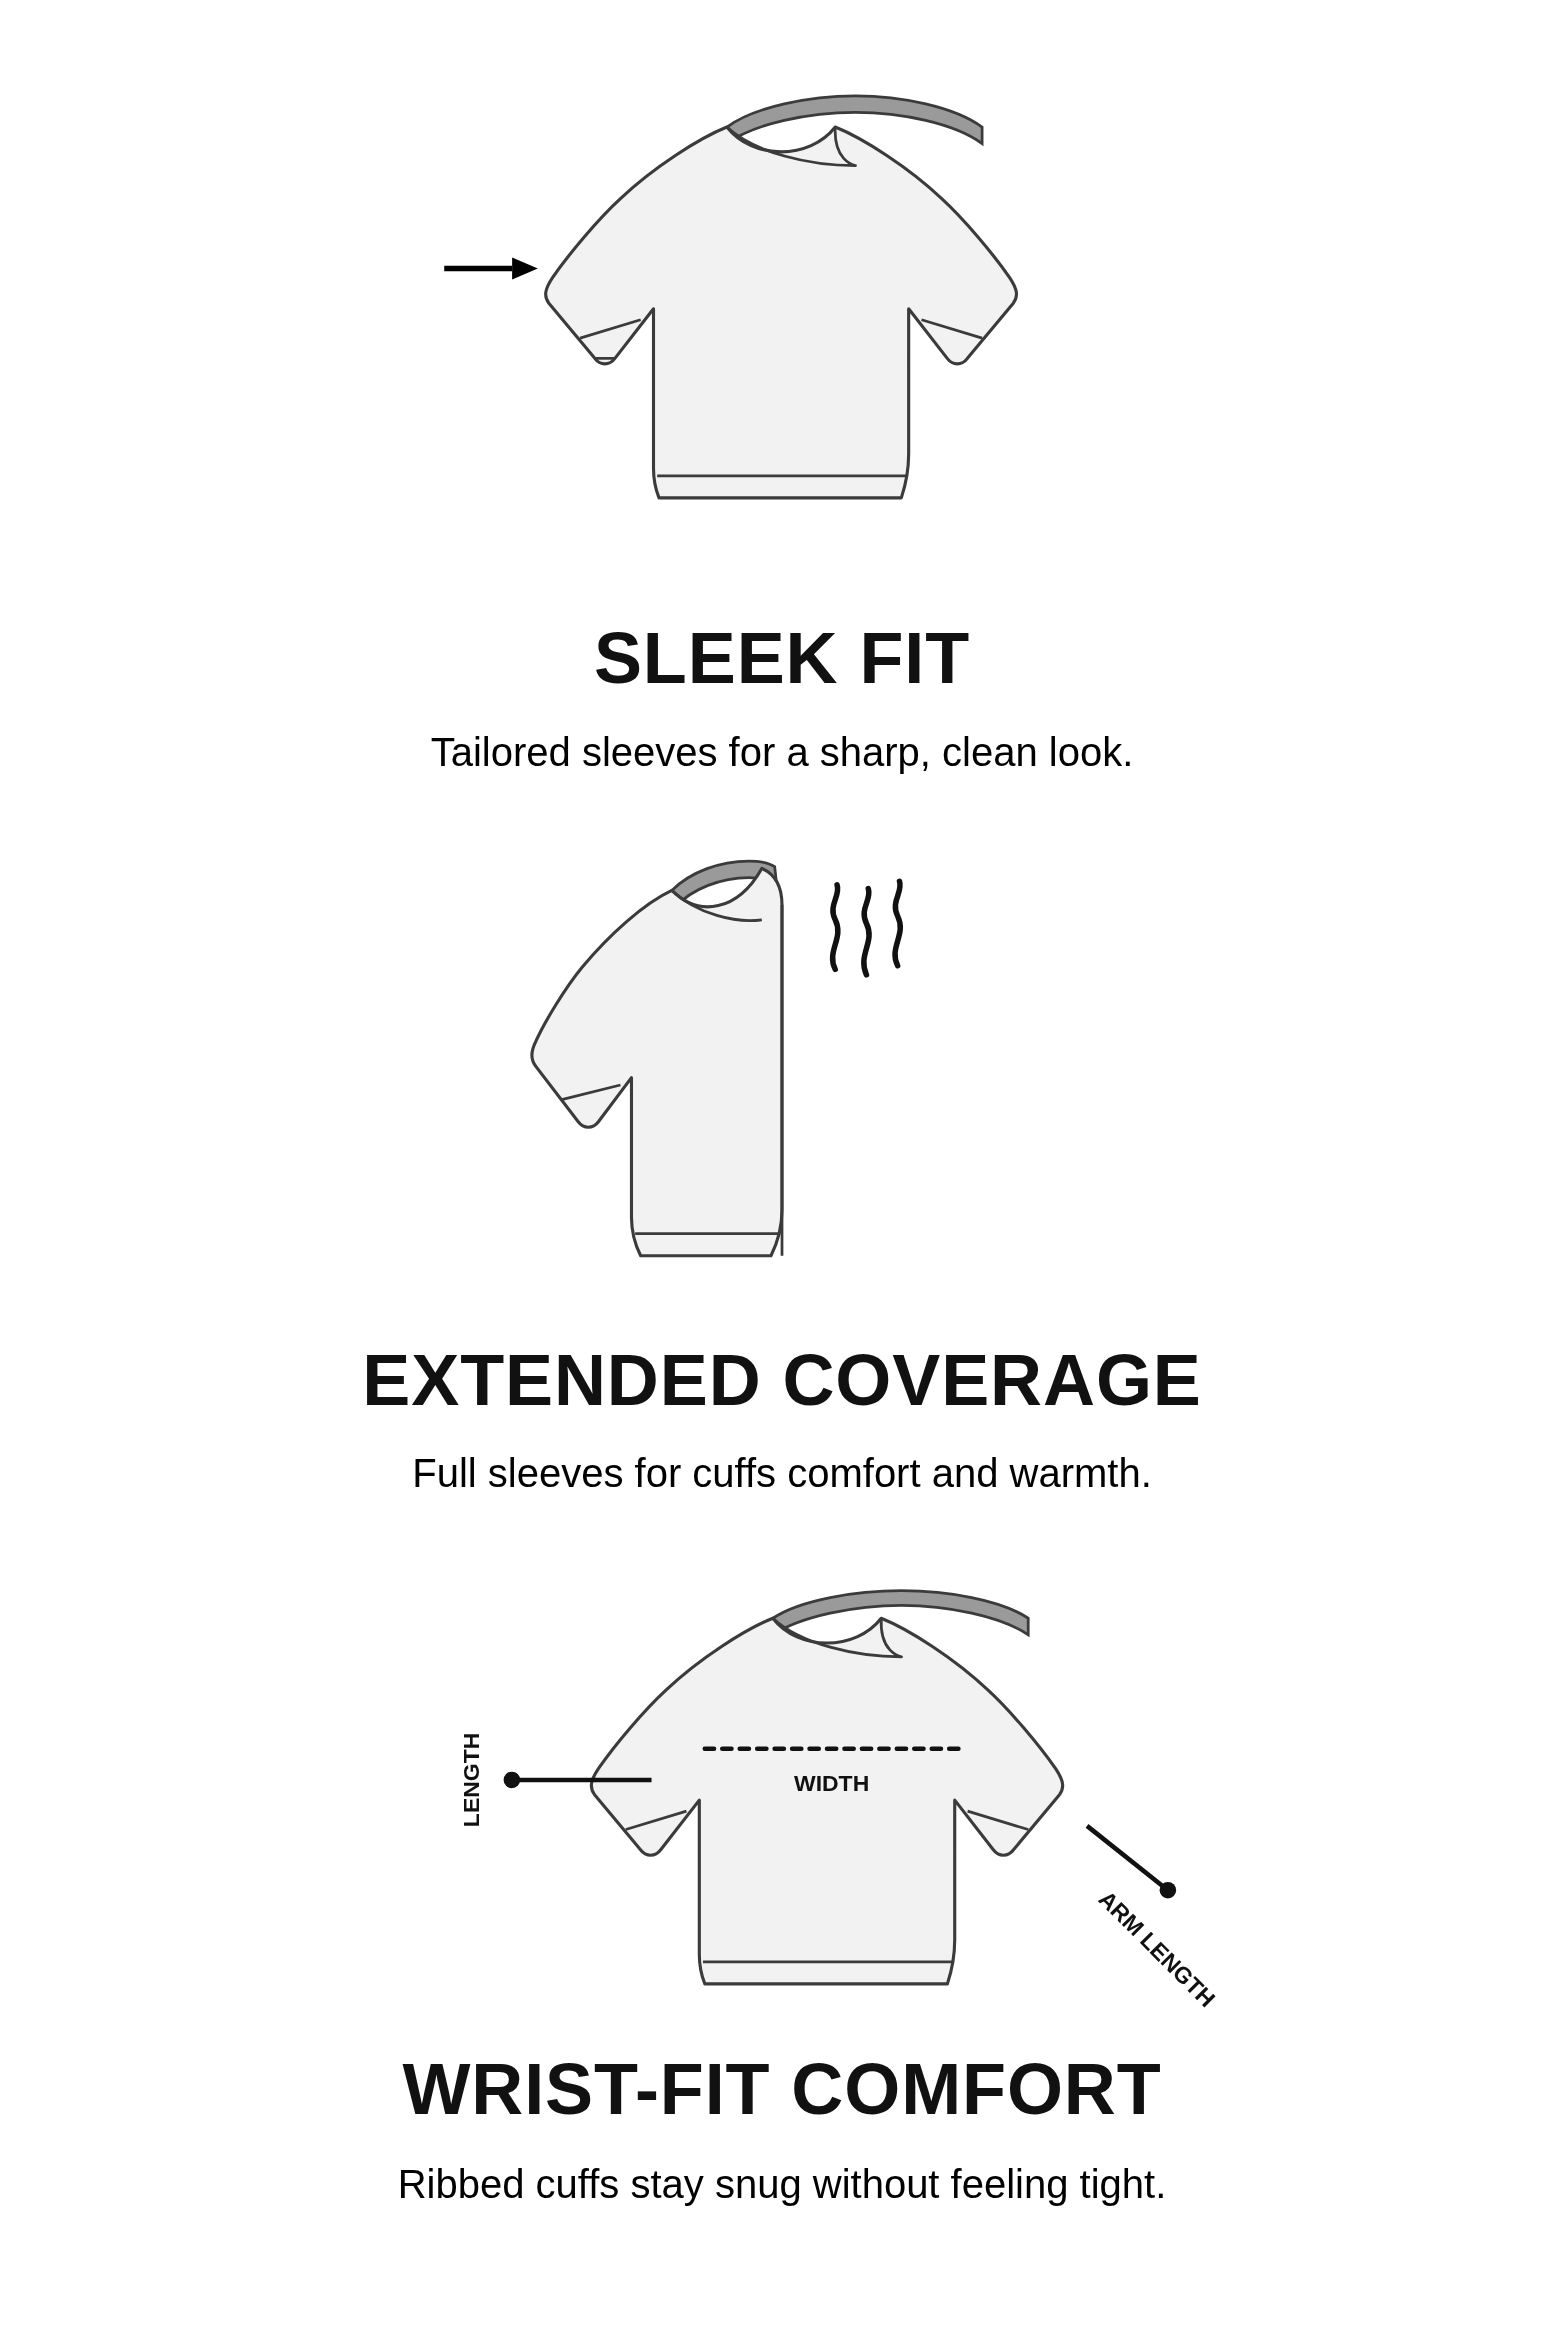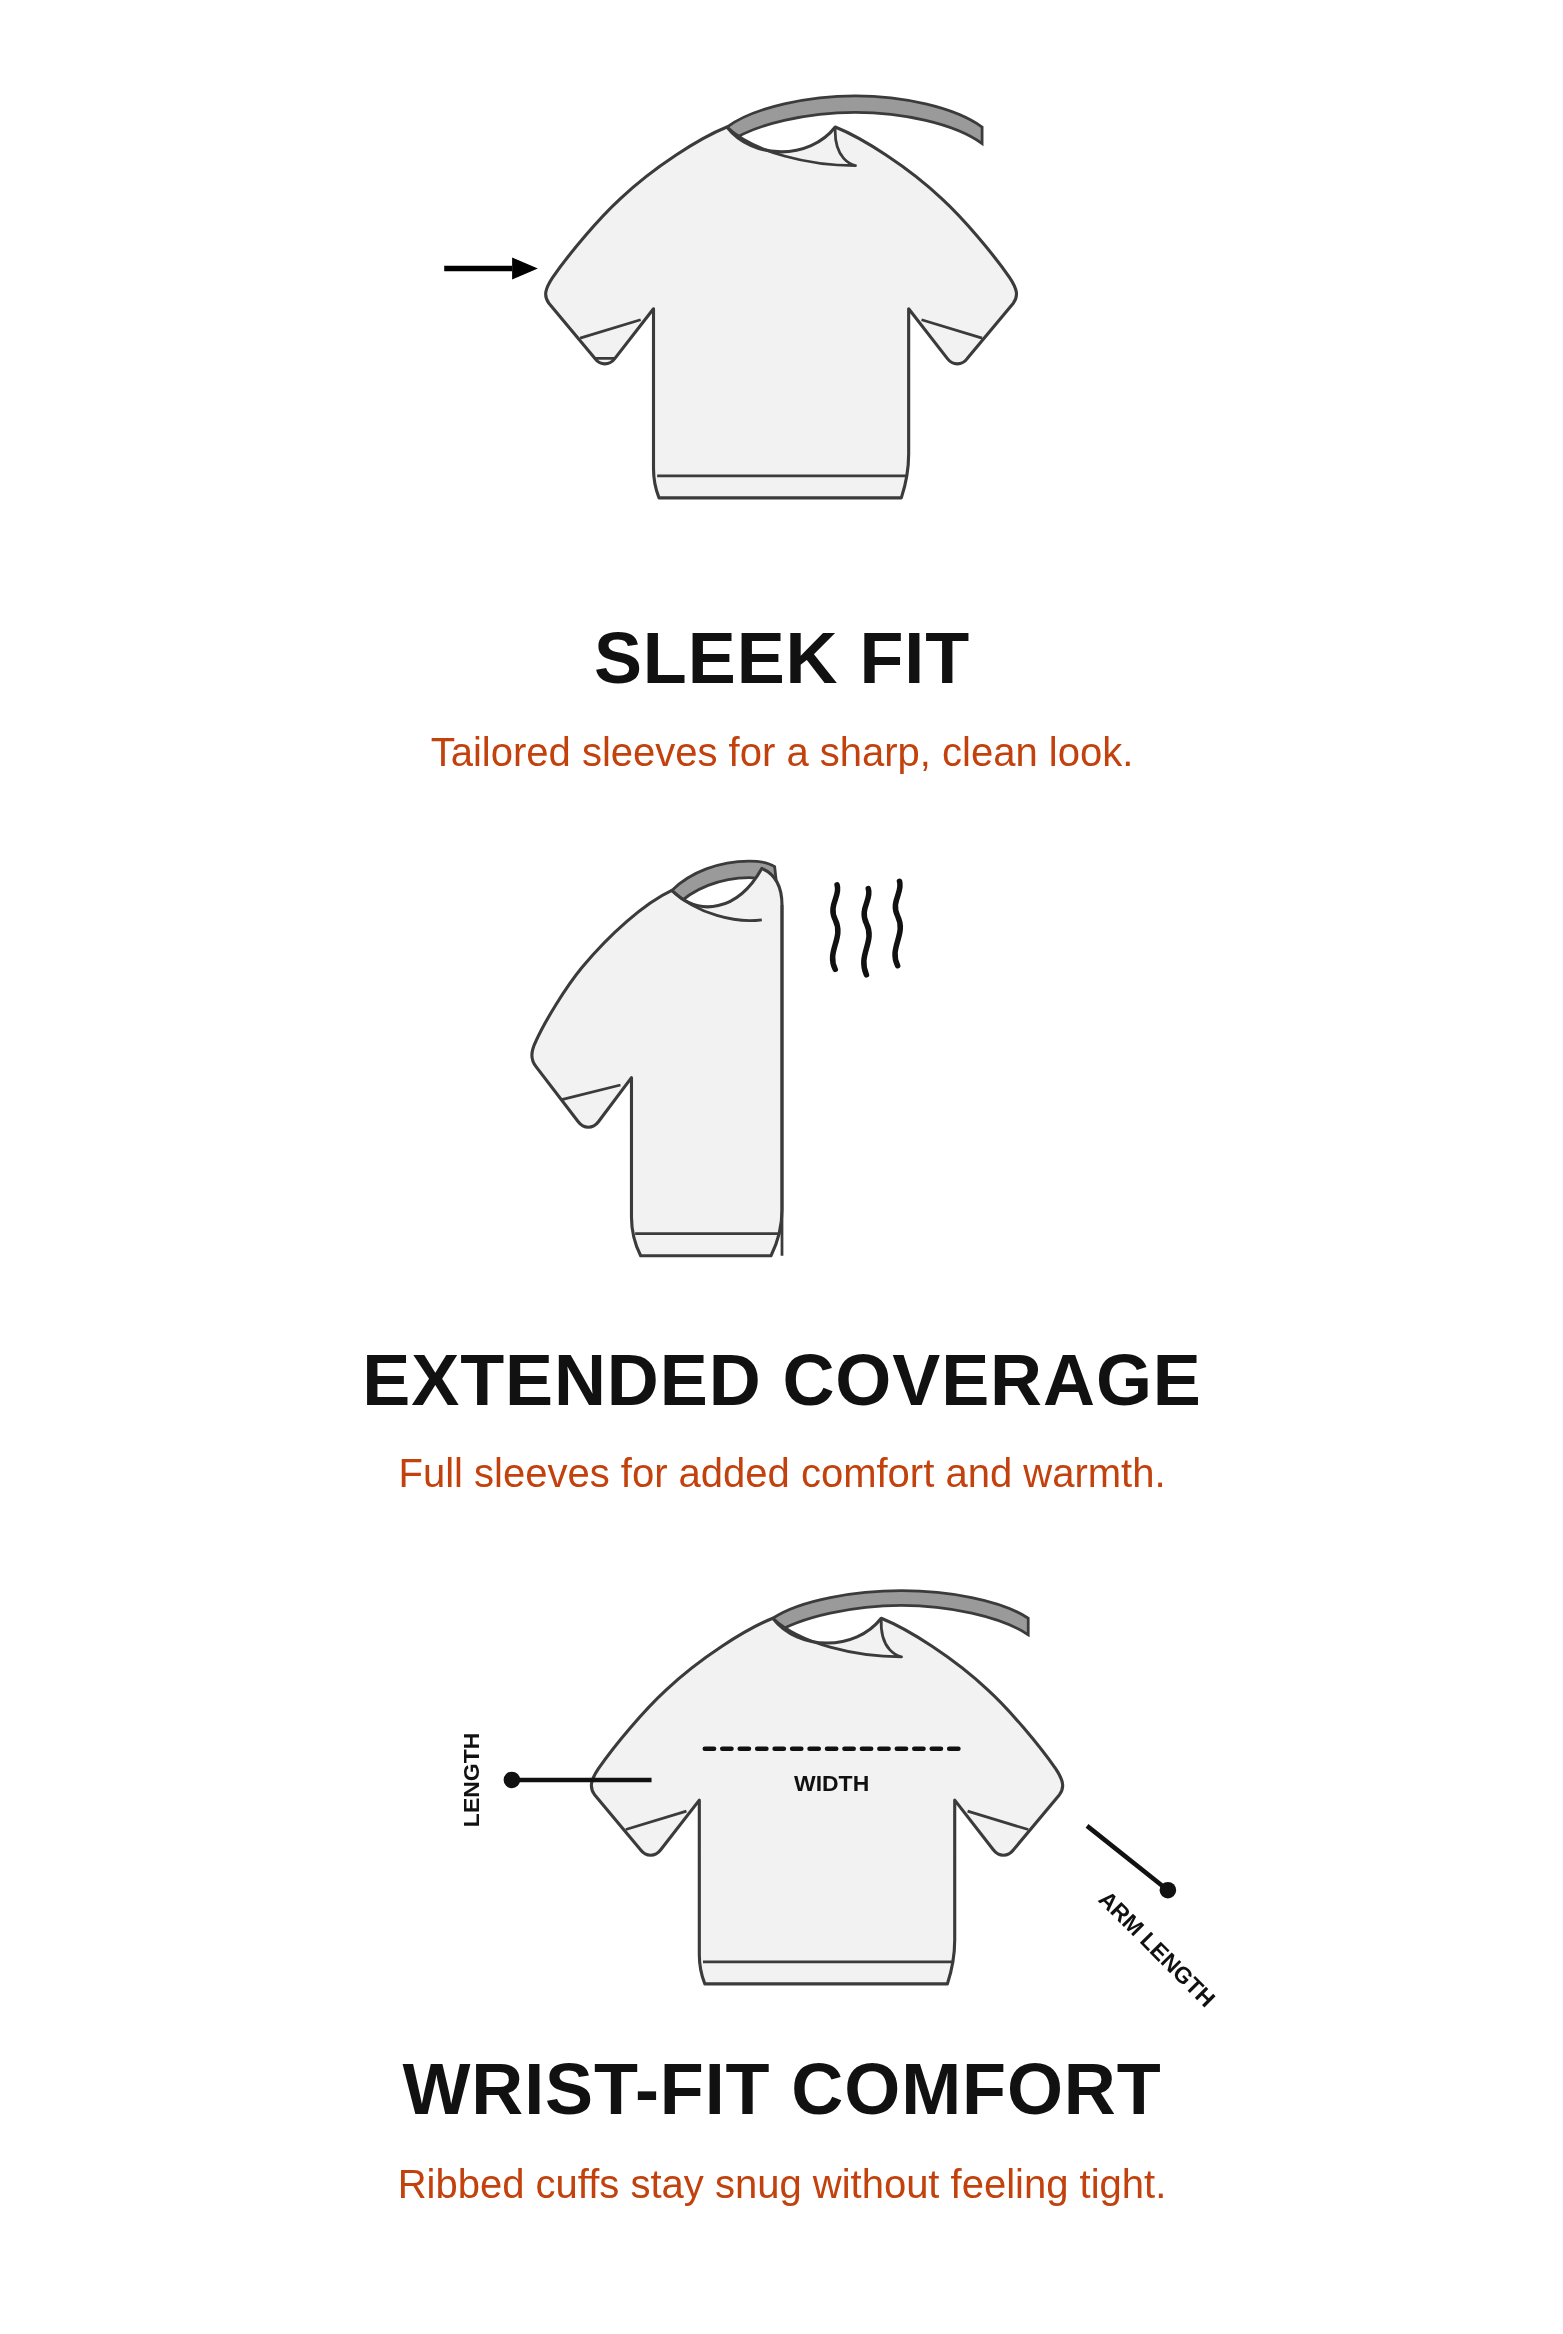--- a/index.html
+++ b/index.html
@@ -40,21 +40,21 @@
     font-weight: 700;
     letter-spacing: 0.9px;
     text-align: center;
     color: #111111;
     line-height: 1.05;
   }
   .feature-sub {
     font-size: 40px;
     font-weight: 400;
     text-align: center;
-    color: #c2410c;
+    color: #000000;
     line-height: 1.2;
   }
 
   
   #feature-sleek .art { height: 560px; padding-top: 37px; }
   #feature-sleek .feature-title { margin-top: 24px; }
   #feature-sleek .feature-sub { margin-top: 31px; }
 
   
   #feature-coverage { margin-top: 55px; }
@@ -155,21 +155,21 @@
           <path d="M280 60 L280 442" fill="none" stroke="#3b3b3b" stroke-width="3"></path>
         </g>
         <g fill="none" stroke="#111111" stroke-width="6" stroke-linecap="round">
           <path d="M338 130 C328 110 348 96 338 76 C330 60 344 50 340 38"></path>
           <path d="M372 136 C362 114 382 100 372 80 C364 64 378 54 374 42"></path>
           <path d="M406 126 C396 106 416 92 406 72 C398 56 412 46 408 34"></path>
         </g>
       </svg>
     </div>
     <div class="feature-title">EXTENDED COVERAGE</div>
-    <div class="feature-sub">Full sleeves for added comfort and warmth.</div>
+    <div class="feature-sub">Full sleeves for cuffs comfort and warmth.</div>
   </section>
 
   <section class="feature" id="feature-wrist">
     <div class="art">
       <svg width="882" height="441" viewBox="0 0 960 480" aria-hidden="true">
         <g transform="translate(140,0)">
 
           <path d="M330 34 C360 14 420 4 470 4 C520 4 578 14 608 34
                    L608 52 C578 32 520 20 470 20 C420 20 360 32 330 52 Z" fill="#9a9a9a" stroke="#3b3b3b" stroke-width="3"></path>
 

